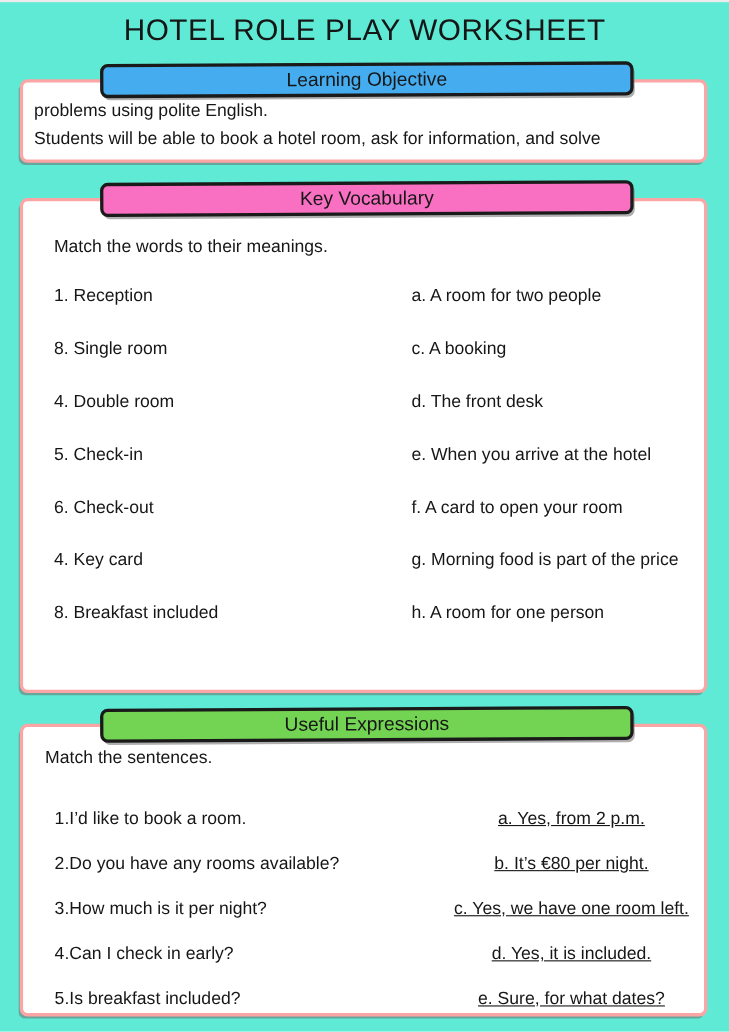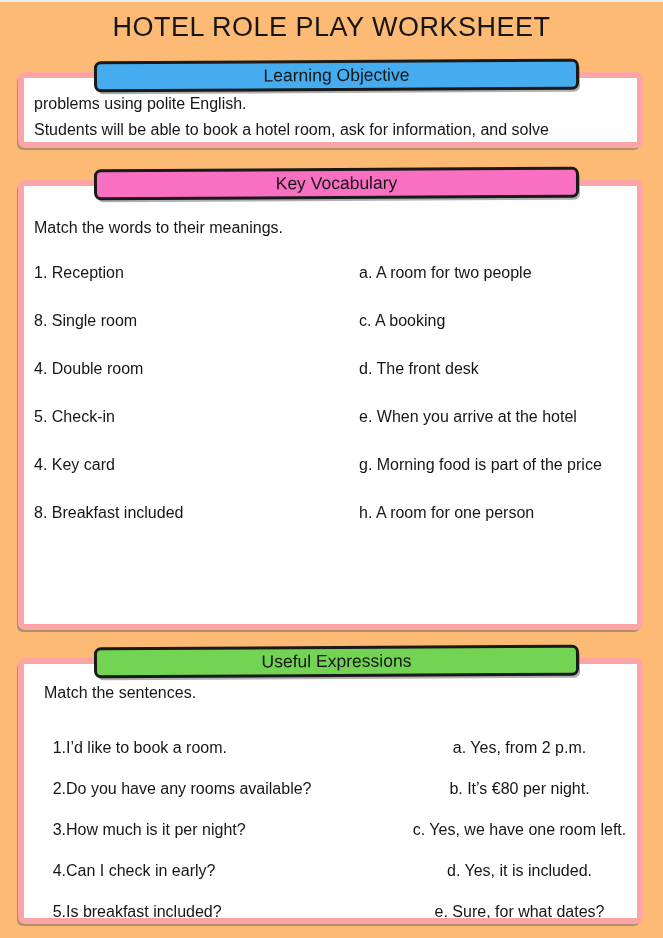--- a/index.html
+++ b/index.html
@@ -1,20 +1,20 @@
 <!DOCTYPE html>
 <html><head>
 <meta charset="utf-8">
 <style>
   html, body { margin: 0; padding: 0; background: #ffffff; }
   .page {
     position: relative;
     width: 663px;
     height: 938px;
-    background: #fdba74;
+    background: #5eead4;
     font-family: "Liberation Sans", sans-serif;
     color: #161616;
     overflow: hidden;
   }
   .page-top-edge {
     position: absolute; top: 0; left: 0; width: 100%; height: 2px;
     background: #ececec;
   }
   .title {
     position: absolute;
@@ -23,21 +23,21 @@
     font-size: 27px;
     font-weight: 400;
     letter-spacing: 0.5px;
     margin: 0;
   }
   .panel {
     position: absolute;
     left: 18px;
     width: 625px;
     box-sizing: border-box;
-    border: 6px solid #fca5a5;
+    border: 3px solid #fca5a5;
     border-radius: 7px;
     background: #ffffff;
     box-shadow: -2px 3px 0 -1px rgba(110,110,110,0.55);
   }
   .panel-1 { top: 72px;  height: 76px;  }
   .panel-2 { top: 180px; height: 450px; }
   .panel-3 { top: 658px; height: 266px; }
 
   .tab {
     position: absolute;
@@ -58,42 +58,42 @@
   }
   .panel-body {
     position: relative;
     width: 100%;
     height: 100%;
     box-sizing: border-box;
     overflow: hidden;
     font-size: 16px;
   }
   .panel-1 .panel-body { padding: 13px 30px 0 10px; line-height: 26px; }
-  .panel-2 .panel-body { padding: 33px 26px 0 10px; }
+  .panel-2 .panel-body { padding: 33px 26px 0 10px; margin-left: 18px; }
   .panel-3 .panel-body { padding: 20px 4px 0 20px; }
 
   .instruction { margin: 0; font-size: 16px; }
 
   .vocab-rows { margin-top: 27px; }
   .vocab-row {
     display: grid;
     grid-template-columns: 325px 1fr;
     height: 48px;
     align-items: start;
   }
   .expr-rows { margin-top: 37px; }
   .expr-row {
     display: grid;
     grid-template-columns: 352px 1fr;
     height: 41px;
     align-items: start;
     gap: 10px;
   }
   .expr-num { display: inline-block; min-width: 22px; text-align: right; }
-  .expr-response { text-align: center; }
+  .expr-response { text-align: center; text-decoration: underline; }
 </style>
 </head>
 <body>
 
 <div class="page">
   <div class="page-top-edge"></div>
 
   <h1 class="title">HOTEL ROLE PLAY WORKSHEET</h1>
 
   <section class="panel panel-1">
@@ -121,20 +121,24 @@
           <span>8. Single room</span>
           <span>c. A booking</span>
         </div>
         <div class="vocab-row">
           <span>4. Double room</span>
           <span>d. The front desk</span>
         </div>
         <div class="vocab-row">
           <span>5. Check-in</span>
           <span>e. When you arrive at the hotel</span>
+        </div>
+        <div class="vocab-row">
+          <span>6. Check-out</span>
+          <span>f. A card to open your room</span>
         </div>
         <div class="vocab-row">
           <span>4. Key card</span>
           <span>g. Morning food is part of the price</span>
         </div>
         <div class="vocab-row">
           <span>8. Breakfast included</span>
           <span>h. A room for one person</span>
         </div>
       </div>

